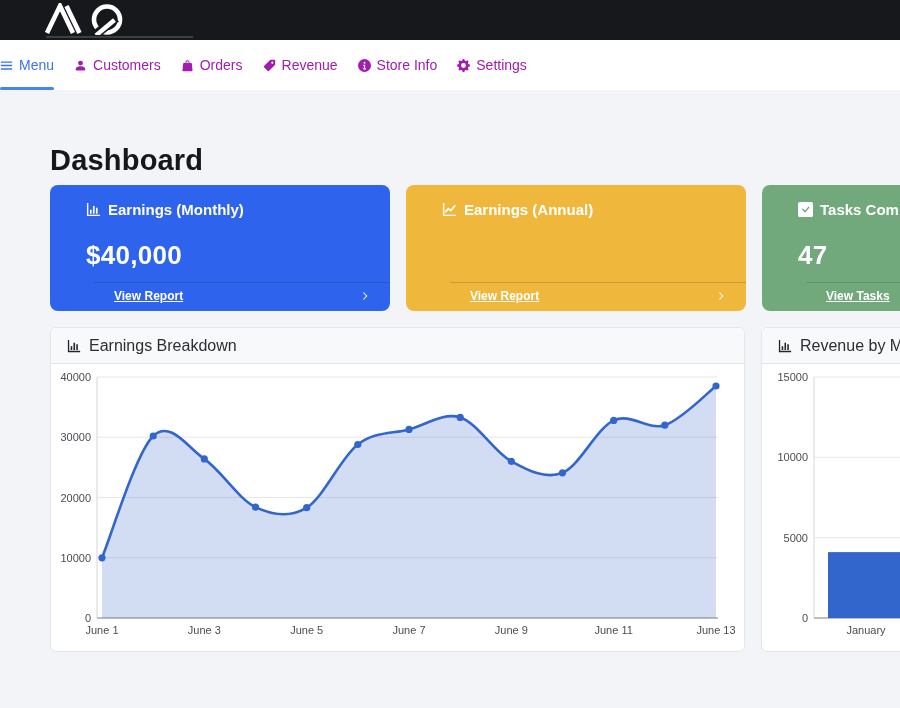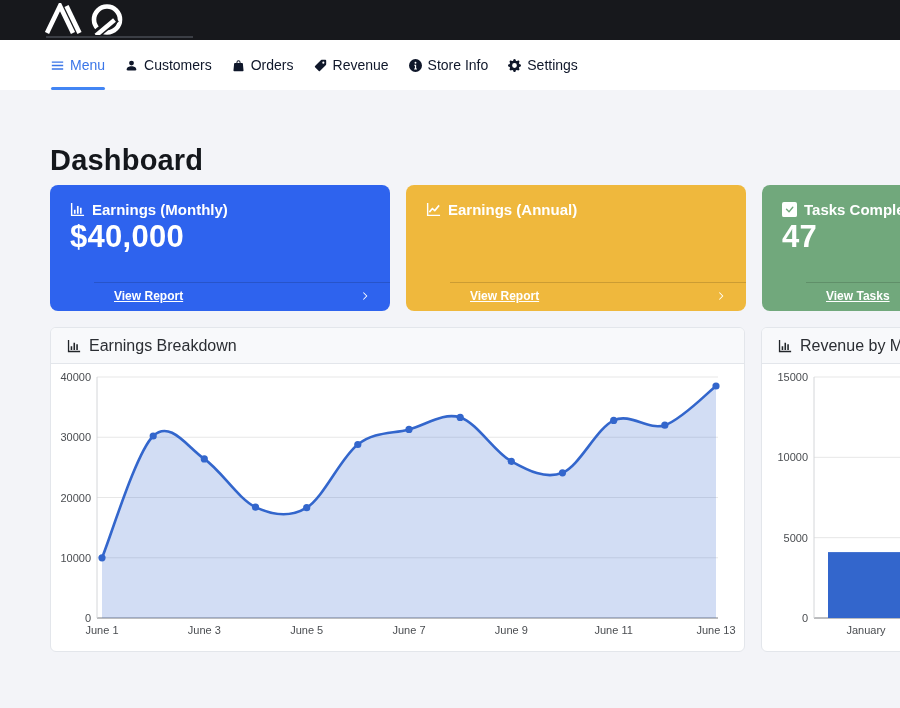--- a/index.html
+++ b/index.html
@@ -6,35 +6,35 @@
   html,body { width:900px; height:708px; overflow:hidden; }
   body {
     font-family:"Liberation Sans","DejaVu Sans",sans-serif;
     background:#f3f4f8; color:#24262b; position:relative;
   }
   
   .topbar { height:40px; background:#17181c; position:relative; }
   .logo { position:absolute; left:45px; top:3px; }
   .brand-underline { position:absolute; left:46px; top:36px; width:147px; height:2px; background:#3b3e45; }
   
-  .navbar { height:50px; background:#ffffff; display:flex; align-items:center; padding-left:51px; gap:20px; }
-  .nav-item { display:flex; align-items:center; gap:6px; font-size:14px; color:#0f172a; cursor:pointer; position:relative; height:50px; text-decoration:none; }
+  .navbar { height:50px; background:#ffffff; display:flex; align-items:center; gap:20px; }
+  .nav-item { display:flex; align-items:center; gap:6px; font-size:14px; color:#a21caf; cursor:pointer; position:relative; height:50px; text-decoration:none; }
   .nav-item svg { display:block; }
   .nav-item.active { color:#3b76e8; }
   .nav-item.active::after { content:""; position:absolute; left:0; right:0; bottom:0; height:3px; background:#4285f4; border-radius:2px; }
   
   main { padding-left:50px; }
   h1.page-title { margin:54px 0 8px 0; font-size:29px; font-weight:700; color:#14171c; letter-spacing:.2px; }
   .cards-row, .charts-row { display:flex; gap:16px; width:1200px; }
   .charts-row { margin-top:16px; }
   
   .stat-card { width:340px; height:126px; border-radius:8px; color:#fff; display:flex; flex-direction:column; overflow:hidden; flex:none; }
-  .stat-body { flex:1; padding:16px 20px 0 20px; }
+  .stat-body { flex:1; padding:16px 20px 0 36px; }
   .stat-title { display:flex; align-items:center; gap:7px; font-size:15px; font-weight:700; }
-  .stat-value { margin-top:1px; font-size:31px; font-weight:700; letter-spacing:.3px; }
+  .stat-value { margin-top:22px; font-size:26px; font-weight:700; letter-spacing:.3px; }
   .stat-footer { display:flex; align-items:center; justify-content:space-between; padding:6px 20px 8px 20px; border-top:1px solid rgba(0,0,0,.15); cursor:pointer; text-decoration:none; color:#fff;margin-left:44px; }
   .stat-link { font-size:12px; font-weight:700; text-decoration:underline; }
   
   .chart-card { background:#fff; border:1px solid #e3e6eb; border-radius:6px; overflow:hidden; flex:none; }
   .chart-card.wide { width:695px; }
   .chart-card.narrow { width:340px; }
   .chart-header { display:flex; align-items:center; gap:8px; background:#f8f9fb; border-bottom:1px solid #e3e6eb; padding:9px 16px 8px 16px; font-size:16px; color:#2b2e33; }
   .chart-header svg { color:#212529; }
   .chart-body { height:287px; }
   .chart-body svg { display:block; }

